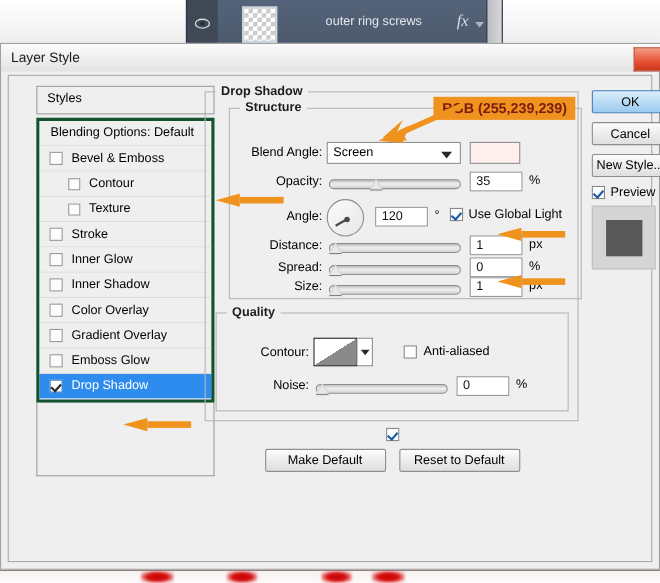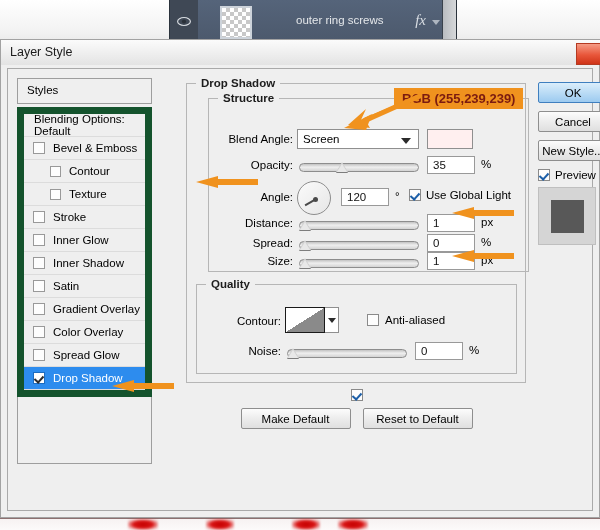--- a/index.html
+++ b/index.html
@@ -48,24 +48,24 @@
   #titlebar{position:absolute;left:0;top:0;width:600px;height:25px;
     background:linear-gradient(#fbfbfb,#eeeeee 55%,#e3e3e3);}
   #title-text{position:absolute;left:9px;top:5px;font-size:12.5px;color:#1b1b1b;}
   #close-btn{position:absolute;right:-1px;top:3px;width:26px;height:22px;
     background:linear-gradient(#f59b85,#e8563a 55%,#cf3418);
     border:1px solid #b43a22;border-right:none;box-sizing:border-box;}
   #dlg-body{position:absolute;left:6px;top:28px;right:6px;bottom:6px;
     background:#efefef;border:1px solid #a9a9a9;box-sizing:border-box;}
 
   
-  #styles-col{position:absolute;left:9px;top:9px;width:135px;}
+  #styles-col{position:absolute;left:25px;top:9px;width:162px;}
   #styles-head{height:26px;background:#efefef;border:1px solid #9e9e9e;box-sizing:border-box;}
   #styles-head span{position:absolute;left:10px;top:6px;font-size:11.5px;}
-  #styles-list{position:relative;margin-top:3px;border:7px solid #14532d;background:#fff;box-sizing:border-box;}
+  #styles-list{position:relative;margin-top:3px;border:3px solid #14532d;background:#fff;box-sizing:border-box;}
   .slist-row{position:relative;height:23px;border-bottom:1px solid #dcdcdc;background:#efefef;
     display:flex;align-items:center;box-sizing:border-box;}
   .slist-row.blend{padding-left:10px;font-size:11.5px;}
   .slist-row.sel{background:#2d8cee;color:#fff;}
   .slist-row .cb{width:12px;height:12px;border:1px solid #999;background:#fdfdfd;
     margin-left:9px;flex:0 0 auto;position:relative;box-sizing:border-box;}
   .slist-row.indent .cb{margin-left:26px;width:11px;height:11px;}
   .slist-row .cb.checked{border-color:#6f6f6f;}
   .slist-row .cb.checked:after{content:"";position:absolute;left:2px;top:1px;width:4px;height:7px;
     border:solid #2c2c2c;border-width:0 2px 2px 0;transform:rotate(42deg);}
@@ -221,33 +221,29 @@
             <div class="slist-row">
               <span class="cb"></span>
               <span class="lbl">Inner Glow</span>
             </div>
             <div class="slist-row">
               <span class="cb"></span>
               <span class="lbl">Inner Shadow</span>
             </div>
             <div class="slist-row">
               <span class="cb"></span>
-              <span class="lbl">Satin</span>
+              <span class="lbl">Color Overlay</span>
             </div>
             <div class="slist-row">
               <span class="cb"></span>
               <span class="lbl">Gradient Overlay</span>
             </div>
             <div class="slist-row">
               <span class="cb"></span>
-              <span class="lbl">Color Overlay</span>
-            </div>
-            <div class="slist-row">
-              <span class="cb"></span>
-              <span class="lbl">Spread Glow</span>
+              <span class="lbl">Emboss Glow</span>
             </div>
             <div class="slist-row sel">
               <span class="cb checked"></span>
               <span class="lbl">Drop Shadow</span>
             </div>
           </div>
       </div>
       <div id="styles-tail"></div>
     </div>
 

